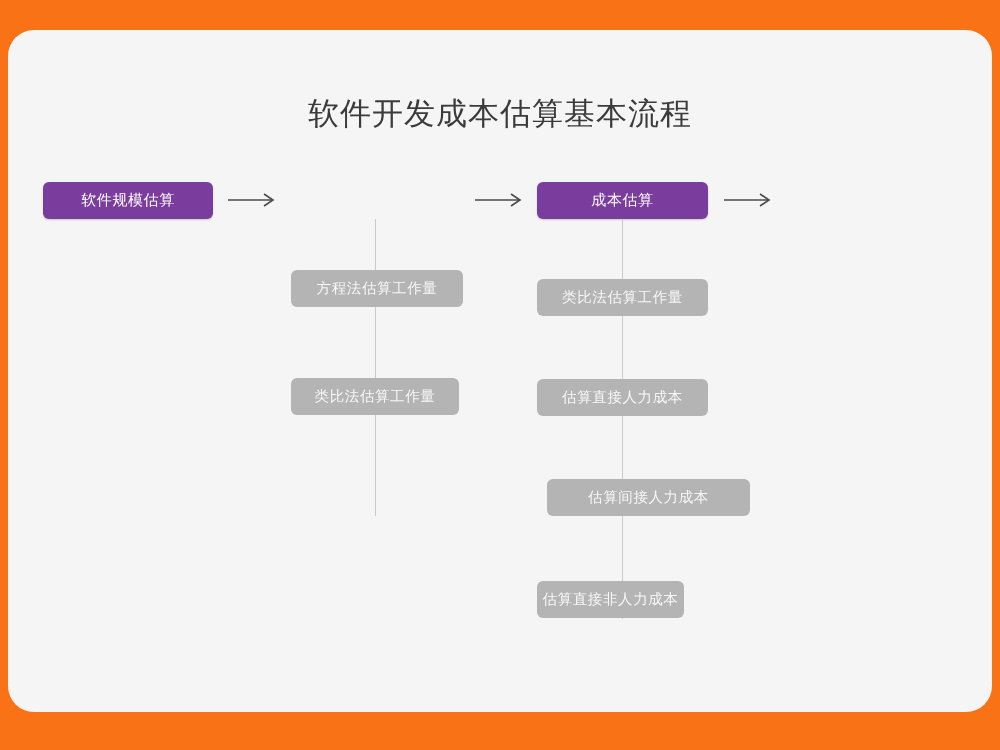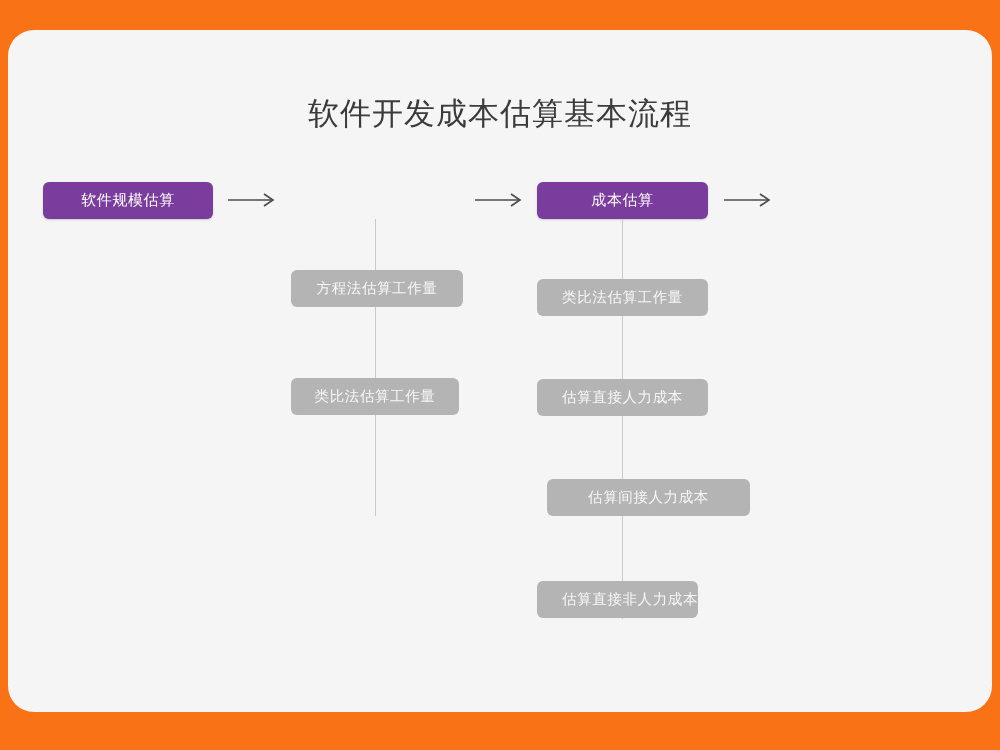--- a/index.html
+++ b/index.html
@@ -152,17 +152,17 @@
   </div>
 
   <div class="node secondary" style="left:537px; top:379px; width:171px; height:37px;">
     <span>估算直接人力成本</span>
   </div>
 
   <div class="node secondary" style="left:537px; top:479px; width:203px; height:37px;margin-left:10px;">
     <span>估算间接人力成本</span>
   </div>
 
-  <div class="node secondary" style="left:537px; top:581px; width:161px; height:37px;justify-content:flex-end;">
+  <div class="node secondary" style="left:537px; top:581px; width:147px; height:37px;">
     <span>估算直接非人力成本</span>
   </div>
 
 </div>
 
 </body></html>

